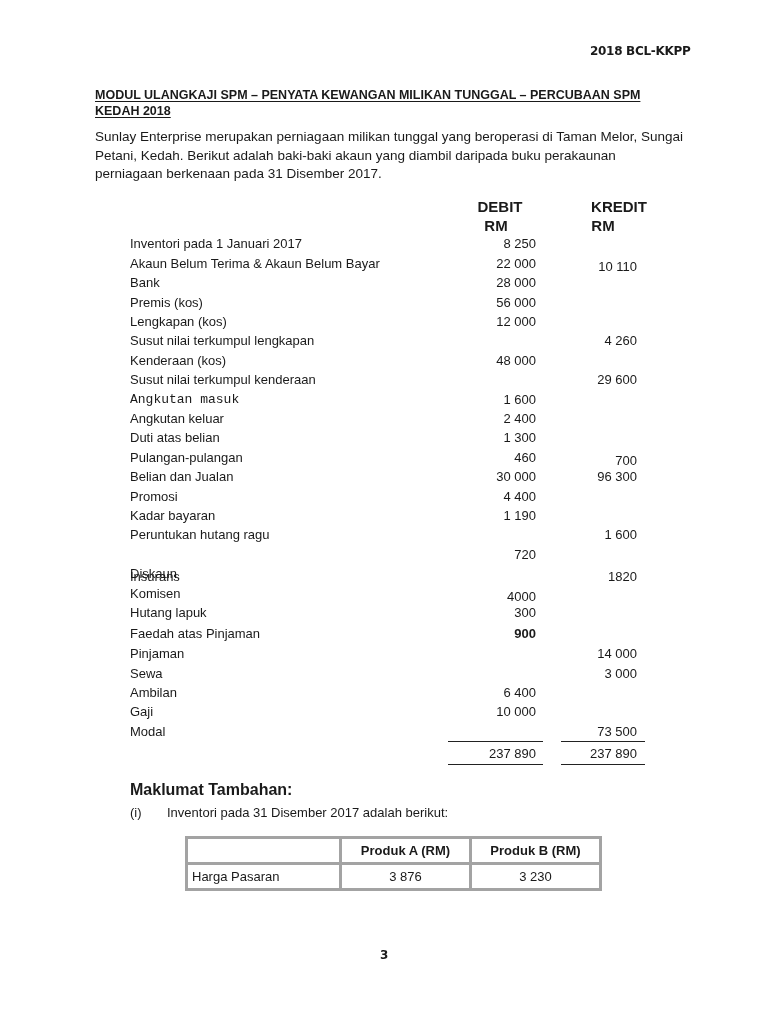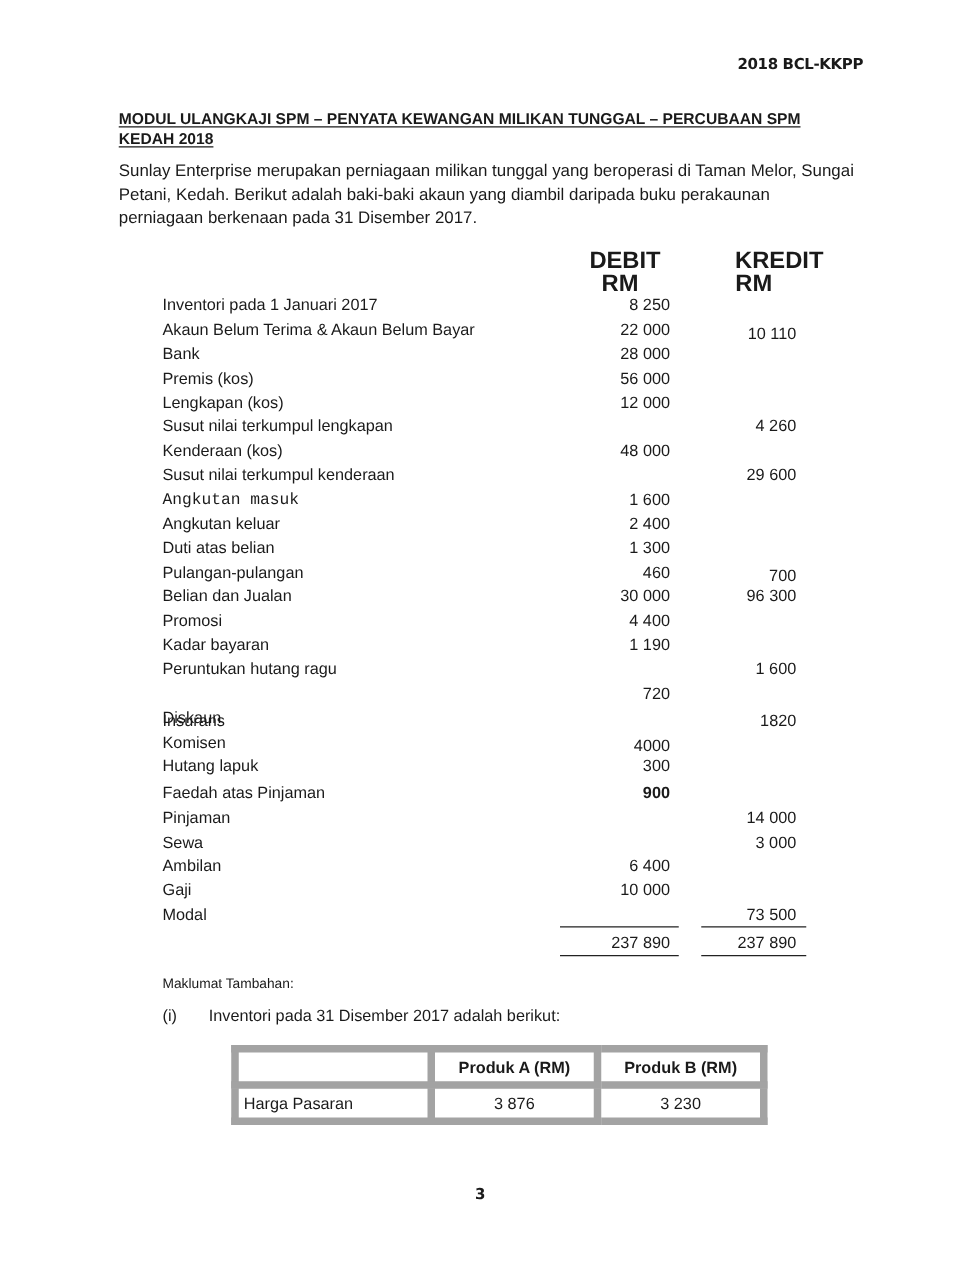--- a/index.html
+++ b/index.html
@@ -14,35 +14,35 @@
   .title {
     position: absolute; top: 87px; left: 95px; width: 580px;
     font-size: 12.5px; font-weight: bold; line-height: 16px;
     text-decoration: underline; text-underline-offset: 2px;
   }
   .intro {
     position: absolute; top: 128px; left: 95px; width: 590px;
     font-size: 13.5px; line-height: 18.5px;
   }
   .col-head {
-    position: absolute; font-size: 19px; font-weight: bold; text-align: center;
+    position: absolute; font-size: 15px; font-weight: bold; text-align: center;
   }
   .amt { position: absolute; font-size: 13px; text-align: right; width: 90px; }
   .rule { position: absolute; height: 0; border-top: 1.3px solid #222; }
   .maklumat {
-    position: absolute; top: 781px; left: 130px; font-size: 11px; font-weight: normal;
+    position: absolute; top: 781px; left: 130px; font-size: 16px; font-weight: bold;
   }
   .note-num { position: absolute; top: 805px; left: 130px; font-size: 13px; }
   .note-text { position: absolute; top: 805px; left: 167px; font-size: 13px; }
   table.inv {
     position: absolute; top: 836px; left: 185px; border-collapse: collapse;
     font-size: 13px;
   }
   table.inv td, table.inv th {
-    border: 6px solid #a3a3a3; height: 19px; padding: 2px 4px; line-height: 19px;
+    border: 3px solid #a3a3a3; height: 19px; padding: 2px 4px; line-height: 19px;
   }
   table.inv th { font-weight: bold; text-align: center; }
   table.inv td.num { text-align: center; }
   .page-num {
     position: absolute; top: 948px; left: 380px; font-size: 12px; font-weight: bold;
     font-family: "DejaVu Sans", sans-serif;
   }
 </style>
 </head>
 <body>

